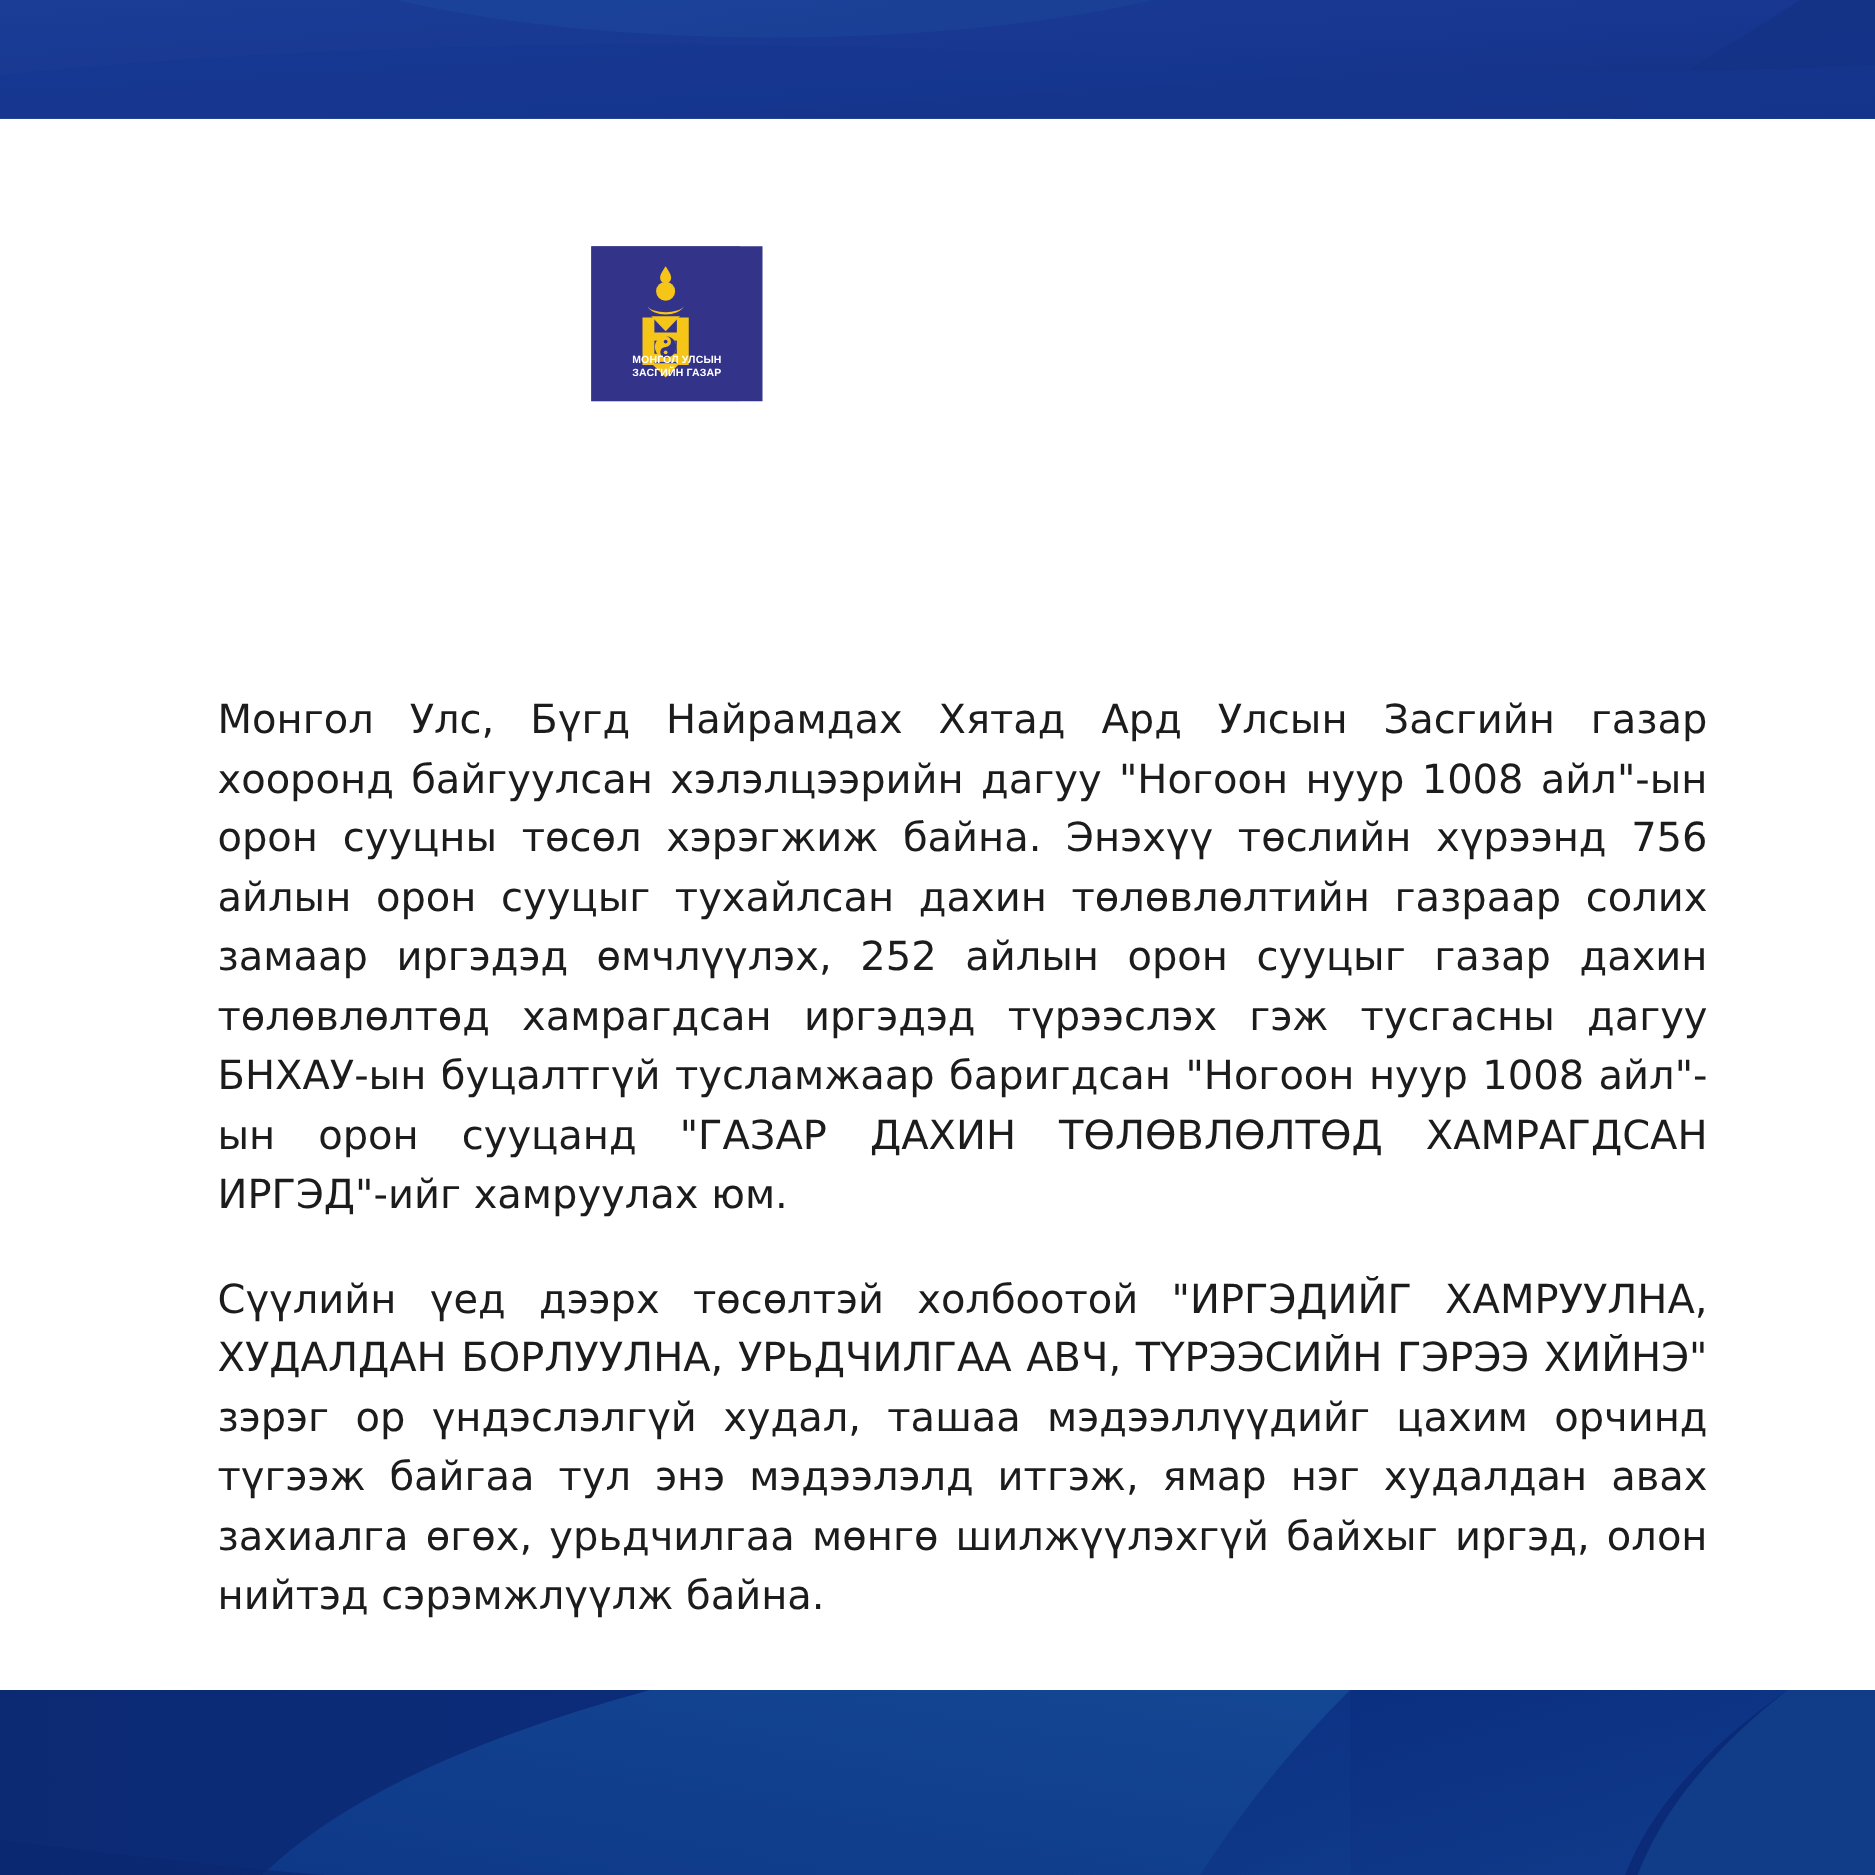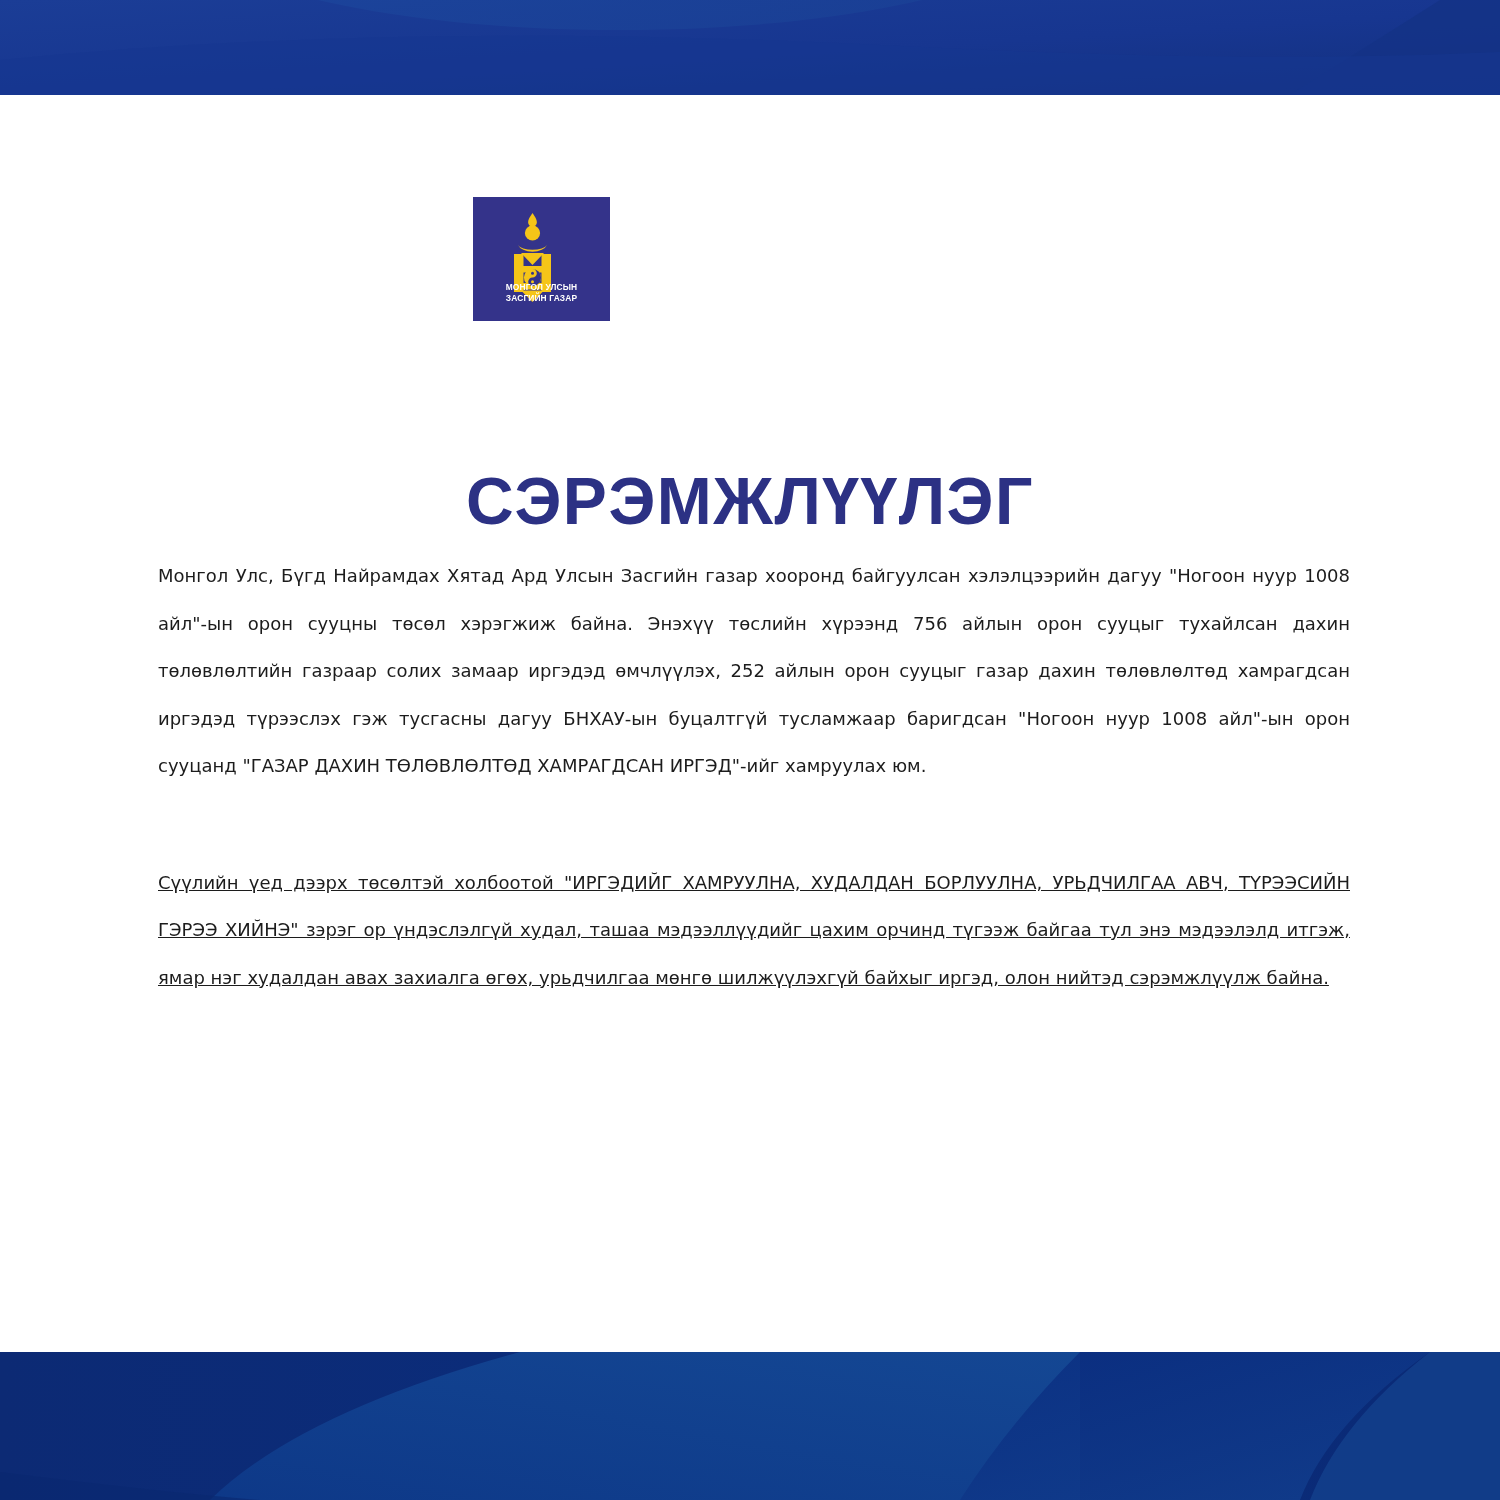--- a/index.html
+++ b/index.html
@@ -106,36 +106,35 @@
     font-family: "Liberation Sans", sans-serif;
     font-weight: 700;
     font-size: 66px;
     line-height: 78px;
     letter-spacing: 1.5px;
   }
 
   
   .body-copy {
     position: absolute;
-    left: 158px;
+    left: 174px;
     top: 552px;
     width: 1192px;
     color: #1c1c1c;
     font-family: "DejaVu Sans", sans-serif;
-    font-size: 18px;
+    font-size: 32px;
     line-height: 47.5px;
     text-align: justify;
     text-justify: inter-word;
   }
   .body-copy p {
     margin: 0;
   }
   .body-copy p.second {
-    margin-top: 69px;
-    text-decoration: underline;
+    margin-top: 36px;
   }
 </style>
 </head>
 <body>
 
 <div class="page">
 
   <div class="banner-top">
     <svg class="banner-svg" viewBox="0 0 1500 95" preserveAspectRatio="none">
       <defs>
@@ -188,21 +187,20 @@
         <circle cx="59.5" cy="84.8" r="1.5" fill="#f5c518"></circle>
       </svg>
       <div class="emblem-caption">
         <div>МОНГОЛ УЛСЫН</div>
         <div>ЗАСГИЙН ГАЗАР</div>
       </div>
     </div>
 
   </div>
 
-  <h1 class="title">СЭРЭМЖЛҮҮЛЭГ</h1>
 
   <div class="body-copy">
     <p class="first">Монгол Улс, Бүгд Найрамдах Хятад Ард Улсын Засгийн газар хооронд байгуулсан хэлэлцээрийн дагуу "Ногоон нуур 1008 айл"-ын орон сууцны төсөл хэрэгжиж байна. Энэхүү төслийн хүрээнд 756 айлын орон сууцыг тухайлсан дахин төлөвлөлтийн газраар солих замаар иргэдэд өмчлүүлэх, 252 айлын орон сууцыг газар дахин төлөвлөлтөд хамрагдсан иргэдэд түрээслэх гэж тусгасны дагуу БНХАУ-ын буцалтгүй тусламжаар баригдсан "Ногоон нуур 1008 айл"-ын орон сууцанд "ГАЗАР ДАХИН ТӨЛӨВЛӨЛТӨД ХАМРАГДСАН ИРГЭД"-ийг хамруулах юм.</p>
     <p class="second">Сүүлийн үед дээрх төсөлтэй холбоотой "ИРГЭДИЙГ ХАМРУУЛНА, ХУДАЛДАН БОРЛУУЛНА, УРЬДЧИЛГАА АВЧ, ТҮРЭЭСИЙН ГЭРЭЭ ХИЙНЭ" зэрэг ор үндэслэлгүй худал, ташаа мэдээллүүдийг цахим орчинд түгээж байгаа тул энэ мэдээлэлд итгэж, ямар нэг худалдан авах захиалга өгөх, урьдчилгаа мөнгө шилжүүлэхгүй байхыг иргэд, олон нийтэд сэрэмжлүүлж байна.</p>
   </div>
 
   <div class="banner-bottom">
     <svg class="banner-svg" viewBox="0 0 1500 148" preserveAspectRatio="none">
       <defs>
         <linearGradient id="botGrad" x1="0" y1="0" x2="1" y2="0">

